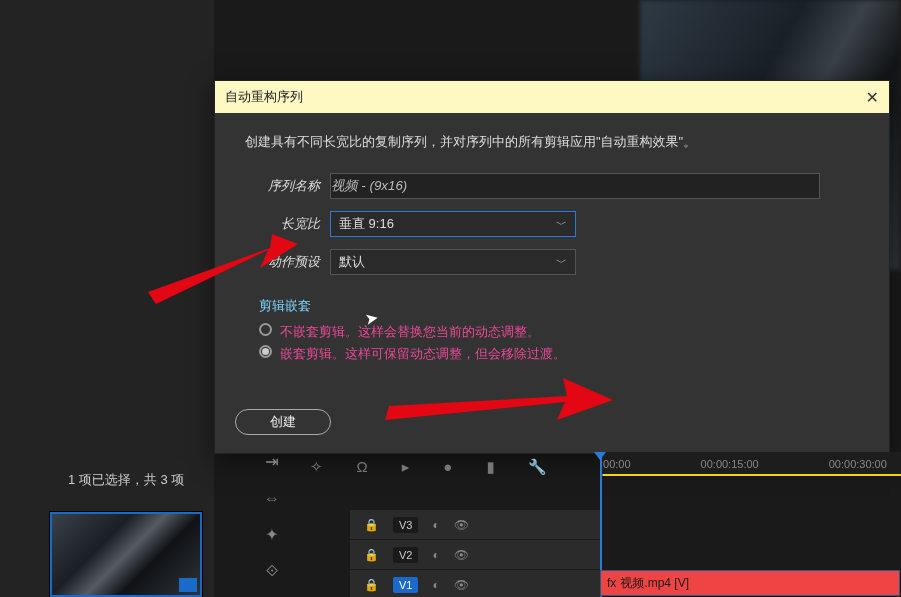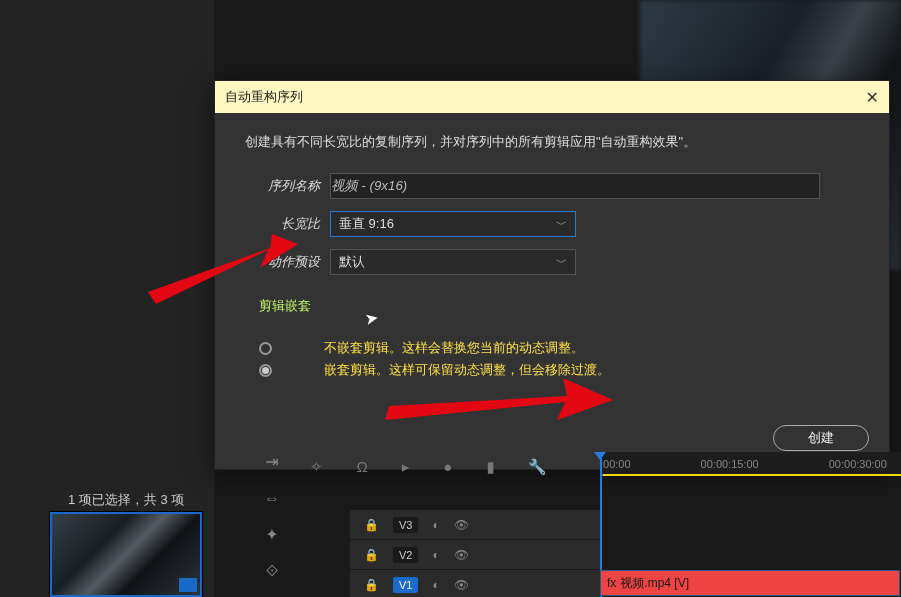--- a/index.html
+++ b/index.html
@@ -82,60 +82,60 @@
   .select .chev {
     position: absolute; right: 8px; top: 50%; transform: translateY(-50%);
     font-size: 11px; color: #bbb;
   }
   .fieldset {
     margin-top: 12px;
     padding: 10px 14px 14px 14px;
     position: relative;
   }
   .fieldset .legend {
-    color: #bef264;
-    margin-bottom: 24px;
+    color: #7dd3fc;
+    margin-bottom: 8px;
   }
   .radio-row {
-    display: flex; align-items: center;
-    color: #fde047; font-size: 13px; margin: 4px 0; gap: 44px;
+    display: flex; align-items: flex-start;
+    color: #ec4899; font-size: 13px; margin: 4px 0;
   }
   .radio-row .dot {
     width: 13px; height: 13px; border-radius: 50%;
     border: 2px solid #999; margin-right: 8px;
     display: inline-block; position: relative;
   }
   .radio-row.selected .dot::after {
     content: ""; position: absolute; left: 1px; top: 1px;
     width: 7px; height: 7px; border-radius: 50%; background: #ccc;
   }
   .cursor {
     position: absolute;
     left: 120px; top: 22px;
     font-size: 16px; color: #fff;
     transform: rotate(-10deg);
   }
   .dlg-buttons {
     display: flex; justify-content: flex-end;
-    padding: 14px 20px 18px 20px; gap: 14px;
+    padding: 14px 20px 18px 20px; gap: 14px; flex-direction: column;
   }
   .btn {
     width: 96px; height: 26px;
     border: 1.5px solid #aaa;
     border-radius: 13px;
     background: transparent;
     color: #eee;
     display: flex; align-items: center; justify-content: center;
     cursor: pointer;
     font-size: 13px;
   }
   
   .proj-status {
     position: absolute; left: 68px; top: 471px;
-    color: #ccc; font-size: 13px; margin-top: 20px;
+    color: #ccc; font-size: 13px;
   }
   .thumb {
     position: absolute; left: 50px; top: 512px;
     width: 152px; height: 85px;
     border: 2px solid #1a6bc9;
     box-shadow: 0 0 0 1px #000;
     background: linear-gradient(135deg,#3a4048 0%, #1a1f25 35%, #555b62 50%, #101216 65%, #2e343a 100%);
     position: absolute;
   }
   .thumb .badge {

